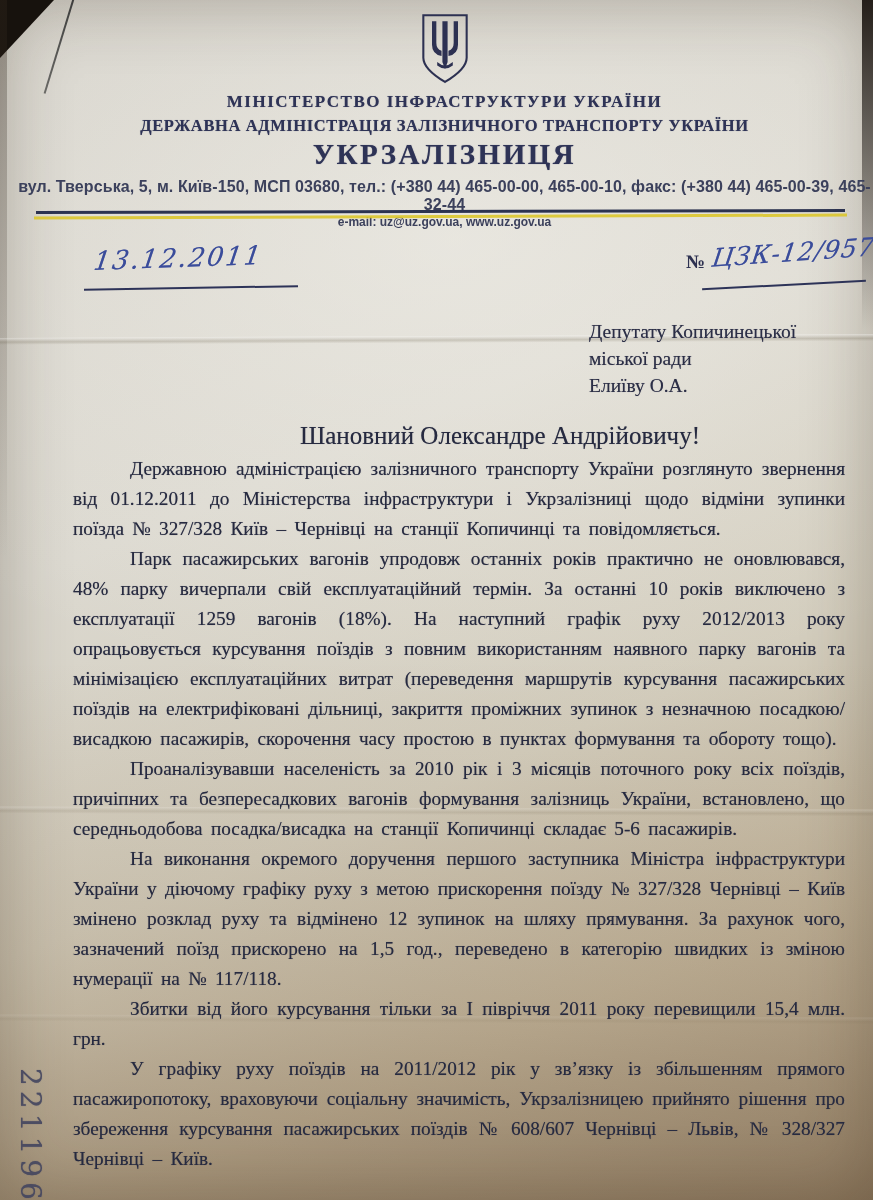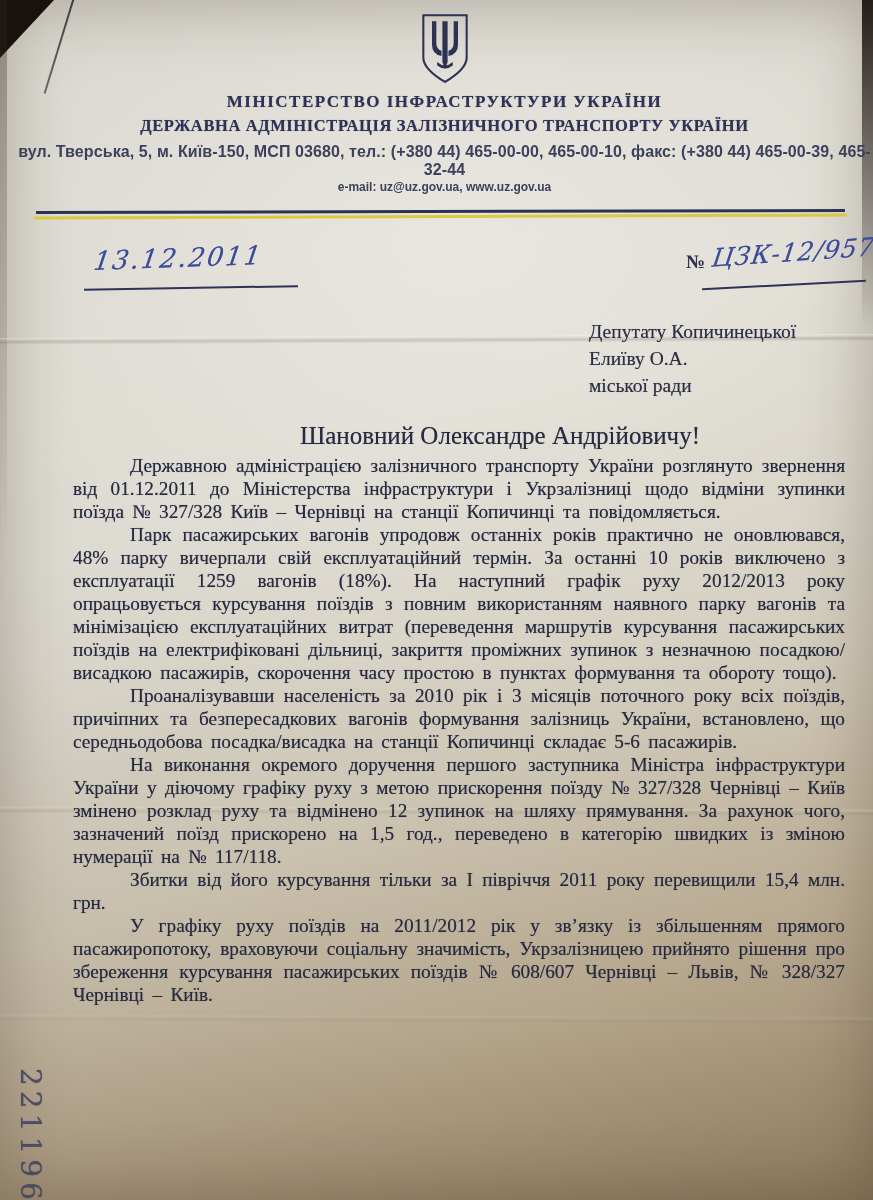--- a/index.html
+++ b/index.html
@@ -61,21 +61,21 @@
   
   .addressee{position:absolute;left:589px;top:318px;font-size:19.5px;line-height:27px;color:#2b2e46;
     text-shadow:0 0 0.7px rgba(43,46,70,0.5);}
 
   
   .salutation{position:absolute;left:140px;width:720px;top:422px;text-align:center;
     font-size:25px;color:#262a40;text-shadow:0 0 0.7px rgba(38,42,64,0.55);}
 
   
   .body-text{position:absolute;left:73px;top:454px;width:772px;color:#262a40;}
-  .body-text p{margin:0;font-size:19.3px;line-height:23px;text-align:justify;
+  .body-text p{margin:0;font-size:19.3px;line-height:30px;text-align:justify;
     text-indent:57px;word-spacing:3.5px;text-shadow:0 0 0.8px rgba(38,42,64,0.55);}
 
   
   .stamp-vertical{position:absolute;left:14px;top:1068px;
     writing-mode:vertical-rl;text-orientation:sideways;
     font-family:"DejaVu Serif", serif;font-size:28px;letter-spacing:5px;
     color:#43455f;opacity:0.9;text-shadow:0 0 1px rgba(67,69,95,0.7);}
 </style>
 </head>
 <body>
@@ -95,36 +95,37 @@
   <div class="letterhead">
     <svg class="emblem" width="52" height="74" viewBox="0 0 60 84">
       <path d="M5,3 H55 V52 Q55,65 30,80 Q5,65 5,52 Z" fill="none" stroke="#2d3152" stroke-width="2.4"></path>
       <path d="M27,10 h6 v47 l-3,8 l-3,-8 Z" fill="#2d3152"></path>
       <path d="M15,10 h5 v25 q0,7 6,9 v6 q-11,-2 -11,-13 Z" fill="#2d3152"></path>
       <path d="M45,10 h-5 v25 q0,7 -6,9 v6 q11,-2 11,-13 Z" fill="#2d3152"></path>
       <path d="M21,57 q9,8 18,0 l0,4 q-9,7 -18,0 Z" fill="#2d3152"></path>
     </svg>
     <div class="lh-line1">МІНІСТЕРСТВО ІНФРАСТРУКТУРИ УКРАЇНИ</div>
     <div class="lh-line2">ДЕРЖАВНА АДМІНІСТРАЦІЯ ЗАЛІЗНИЧНОГО ТРАНСПОРТУ УКРАЇНИ</div>
+    <div class="lh-line3">УКРЗАЛІЗНИЦЯ</div>
     <div class="lh-addr">вул. Тверська, 5, м. Київ-150, МСП 03680, тел.: (+380 44) 465-00-00, 465-00-10, факс: (+380 44) 465-00-39, 465-32-44</div>
     <div class="lh-mail">e-mail: uz@uz.gov.ua, www.uz.gov.ua</div>
   </div>
   <div class="rule-dark"></div>
   <div class="rule-yellow"></div>
 
   <div class="handwriting ref-date">13.12.2011</div>
   <div class="ref-date-line"></div>
   <div class="ref-no-label">№</div>
   <div class="handwriting ref-no-value">ЦЗК-12/957</div>
   <div class="ref-no-line"></div>
 
   <div class="addressee">
     <div>Депутату Копичинецької</div>
+    <div>міської ради</div>
     <div>Елиїву О.А.</div>
-    <div>міської ради</div>
   </div>
 
   <div class="salutation">Шановний Олександре Андрійовичу!</div>
 
   <div class="body-text">
     <p>Державною адміністрацією залізничного транспорту України розглянуто звернення від 01.12.2011 до Міністерства інфраструктури і Укрзалізниці щодо відміни зупинки поїзда № 327/328 Київ – Чернівці на станції Копичинці та повідомляється.</p>
     <p>Парк пасажирських вагонів упродовж останніх років практично не оновлювався, 48% парку вичерпали свій експлуатаційний термін. За останні 10 років виключено з експлуатації 1259 вагонів (18%). На наступний графік руху 2012/2013 року опрацьовується курсування поїздів з повним використанням наявного парку вагонів та мінімізацією експлуатаційних витрат (переведення маршрутів курсування пасажирських поїздів на електрифіковані дільниці, закриття проміжних зупинок з незначною посадкою/висадкою пасажирів, скорочення часу простою в пунктах формування та обороту тощо).</p>
     <p>Проаналізувавши населеність за 2010 рік і 3 місяців поточного року всіх поїздів, причіпних та безпересадкових вагонів формування залізниць України, встановлено, що середньодобова посадка/висадка на станції Копичинці складає 5-6 пасажирів.</p>
     <p>На виконання окремого доручення першого заступника Міністра інфраструктури України у діючому графіку руху з метою прискорення поїзду № 327/328 Чернівці – Київ змінено розклад руху та відмінено 12 зупинок на шляху прямування. За рахунок чого, зазначений поїзд прискорено на 1,5 год., переведено в категорію швидких із зміною нумерації на № 117/118.</p>
     <p>Збитки від його курсування тільки за І півріччя 2011 року перевищили 15,4 млн. грн.</p>

